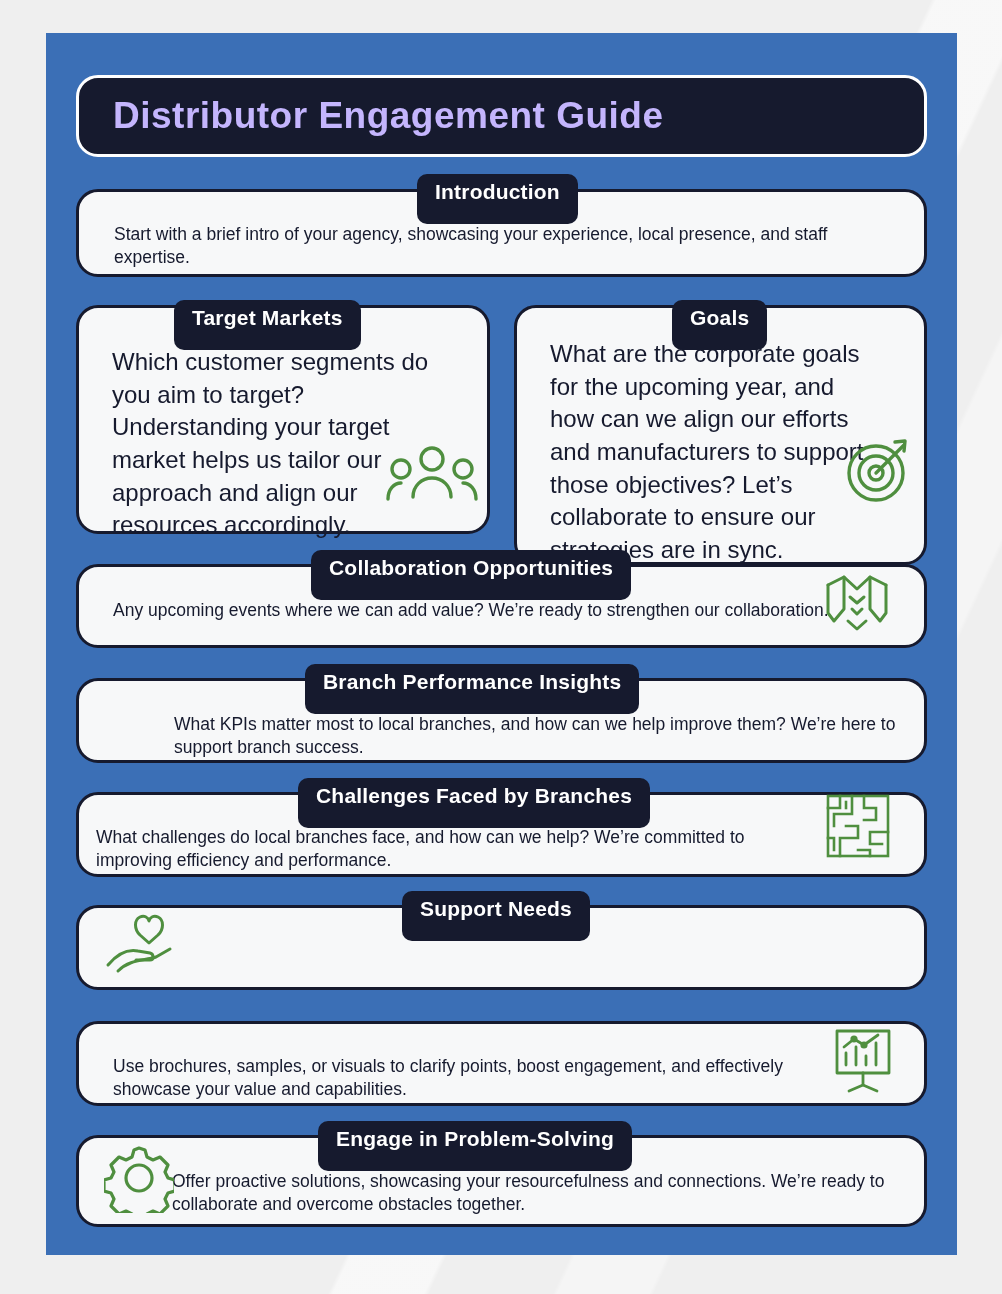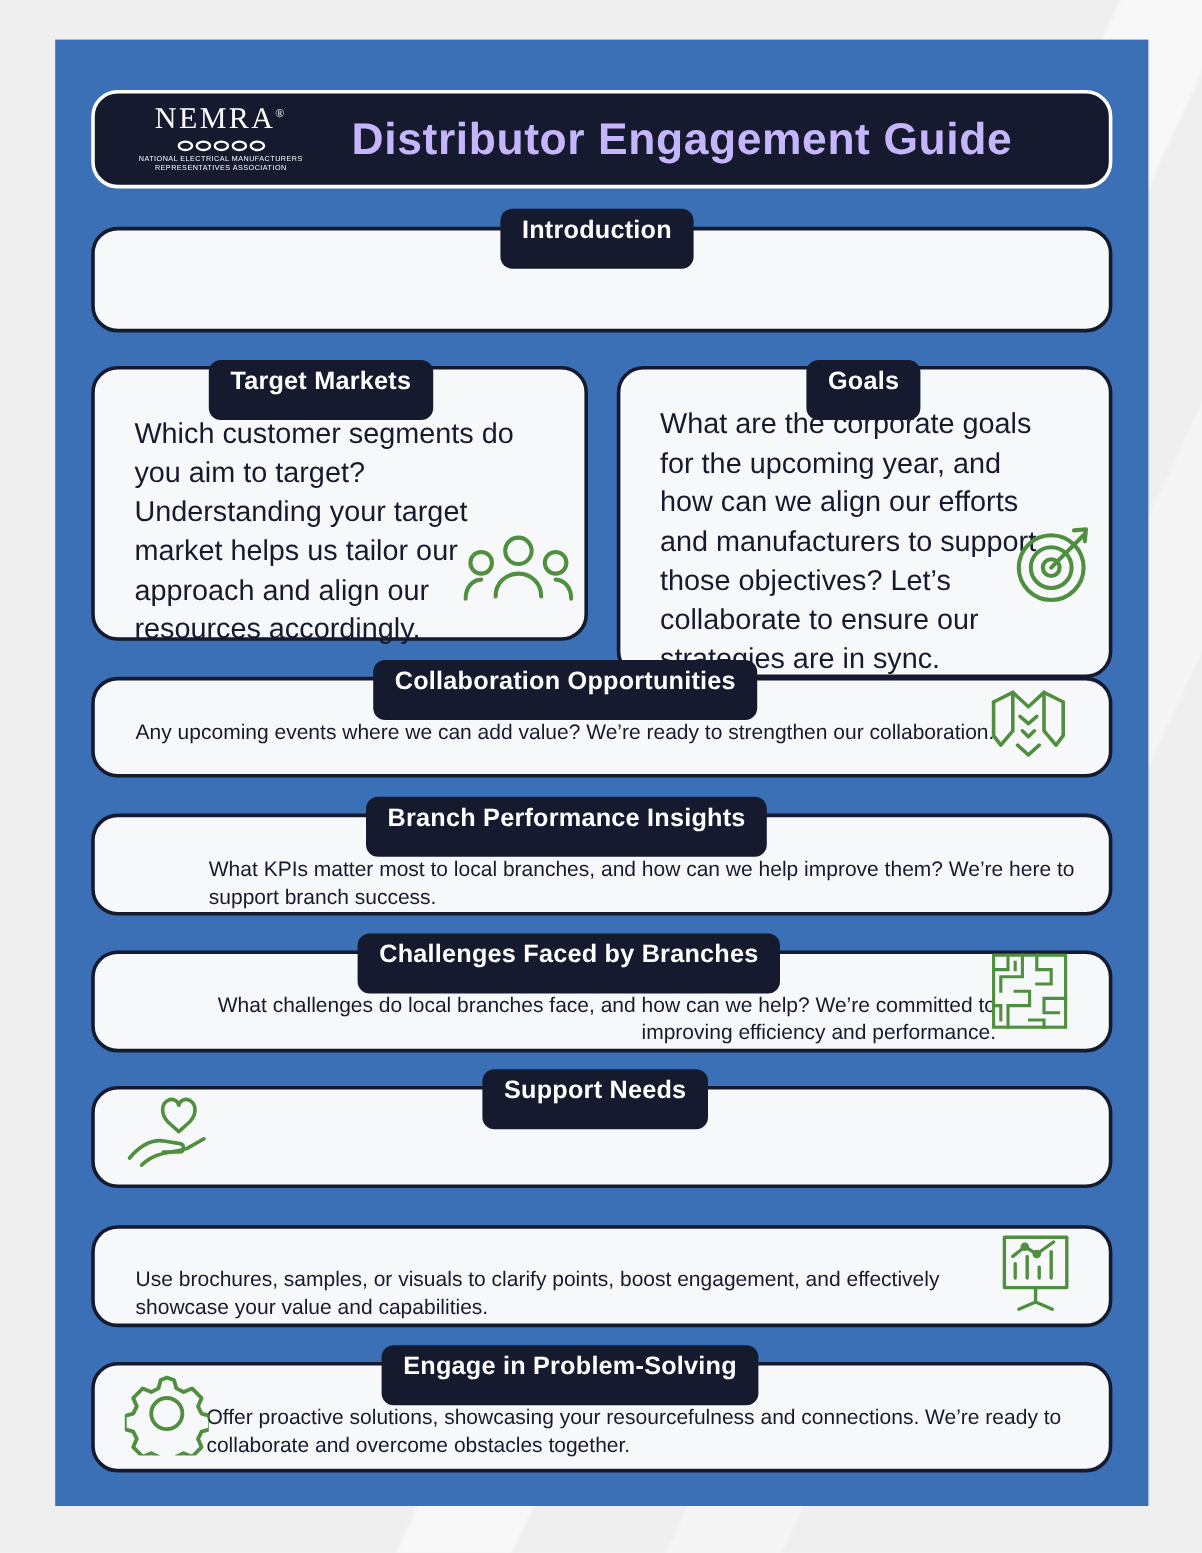--- a/index.html
+++ b/index.html
@@ -125,39 +125,26 @@
   }
   .icon svg { display: block; }
 </style>
 </head>
 <body>
 
 <div class="page">
   <div class="board">
 
     <div class="card header-card" style="left:30px; top:42px; width:851px; height:82px;">
-      <div class="logo">
-        <div class="logo-name">
-          <span>NEMRA</span><sup>®</sup>
-        </div>
-        <div class="logo-chain">
-          <span></span>
-            <span></span>
-            <span></span>
-            <span></span>
-            <span></span>
-        </div>
-        <div class="logo-sub">NATIONAL ELECTRICAL MANUFACTURERS</div>
-        <div class="logo-sub">REPRESENTATIVES ASSOCIATION</div>
-      </div>
       <div class="header-title">Distributor Engagement Guide</div>
     </div>
 
     <div class="card" style="left:30px; top:156px; width:851px; height:88px;"></div>
     <div class="pill" style="left:371px; top:141px;">Introduction</div>
+    <div class="body-text" style="left:68px; top:190px; width:773px;">Start with a brief intro of your agency, showcasing your experience, local presence, and staff expertise.</div>
 
     <div class="card" style="left:30px; top:272px; width:414px; height:229px;"></div>
     <div class="pill" style="left:128px; top:267px;">Target Markets</div>
     <div class="body-text big" style="left:66px; top:313px; width:330px;">Which customer segments do you aim to target? Understanding your target market helps us tailor our approach and align our resources accordingly.</div>
     <div class="icon" style="left:340px; top:410px;">
       <svg width="92" height="64" viewBox="0 0 92 64" fill="none" stroke="#4f8f3f" stroke-width="3.4" stroke-linecap="round" stroke-linejoin="round">
         <circle cx="46" cy="16" r="11"></circle>
         <path d="M27 54c0-11 8.5-19 19-19s19 8 19 19"></path>
         <circle cx="15" cy="26" r="9"></circle>
         <path d="M2 56c0-9.5 6-16 13-16"></path>
@@ -192,21 +179,21 @@
         <path d="M26 52 L35 60 L44 52"></path>
       </svg>
     </div>
 
     <div class="card" style="left:30px; top:645px; width:851px; height:85px;"></div>
     <div class="pill" style="left:259px; top:631px;">Branch Performance Insights</div>
     <div class="body-text" style="left:128px; top:680px; width:724px;">What KPIs matter most to local branches, and how can we help improve them? We’re here to support branch success.</div>
 
     <div class="card" style="left:30px; top:759px; width:851px; height:85px;"></div>
     <div class="pill" style="left:252px; top:745px;">Challenges Faced by Branches</div>
-    <div class="body-text" style="left:84px; top:793px; width:700px;text-align:right;">What challenges do local branches face, and how can we help? We’re committed to improving efficiency and performance.</div>
+    <div class="body-text" style="left:50px; top:793px; width:700px;">What challenges do local branches face, and how can we help? We’re committed to improving efficiency and performance.</div>
     <div class="icon" style="left:779px; top:760px;">
       <svg width="66" height="66" viewBox="0 0 66 66" fill="none" stroke="#4f8f3f" stroke-width="2.6" stroke-linecap="square">
         <rect x="3" y="3" width="60" height="60"></rect>
         <path d="M3 15 H15 V3"></path>
         <path d="M27 3 V21 H9 V33"></path>
         <path d="M39 3 V15 H51 V27 H39"></path>
         <path d="M63 39 H45 V51 H57"></path>
         <path d="M21 33 H33 V45 H15 V63"></path>
         <path d="M33 57 H45 V63"></path>
         <path d="M3 45 H9 V57"></path>

